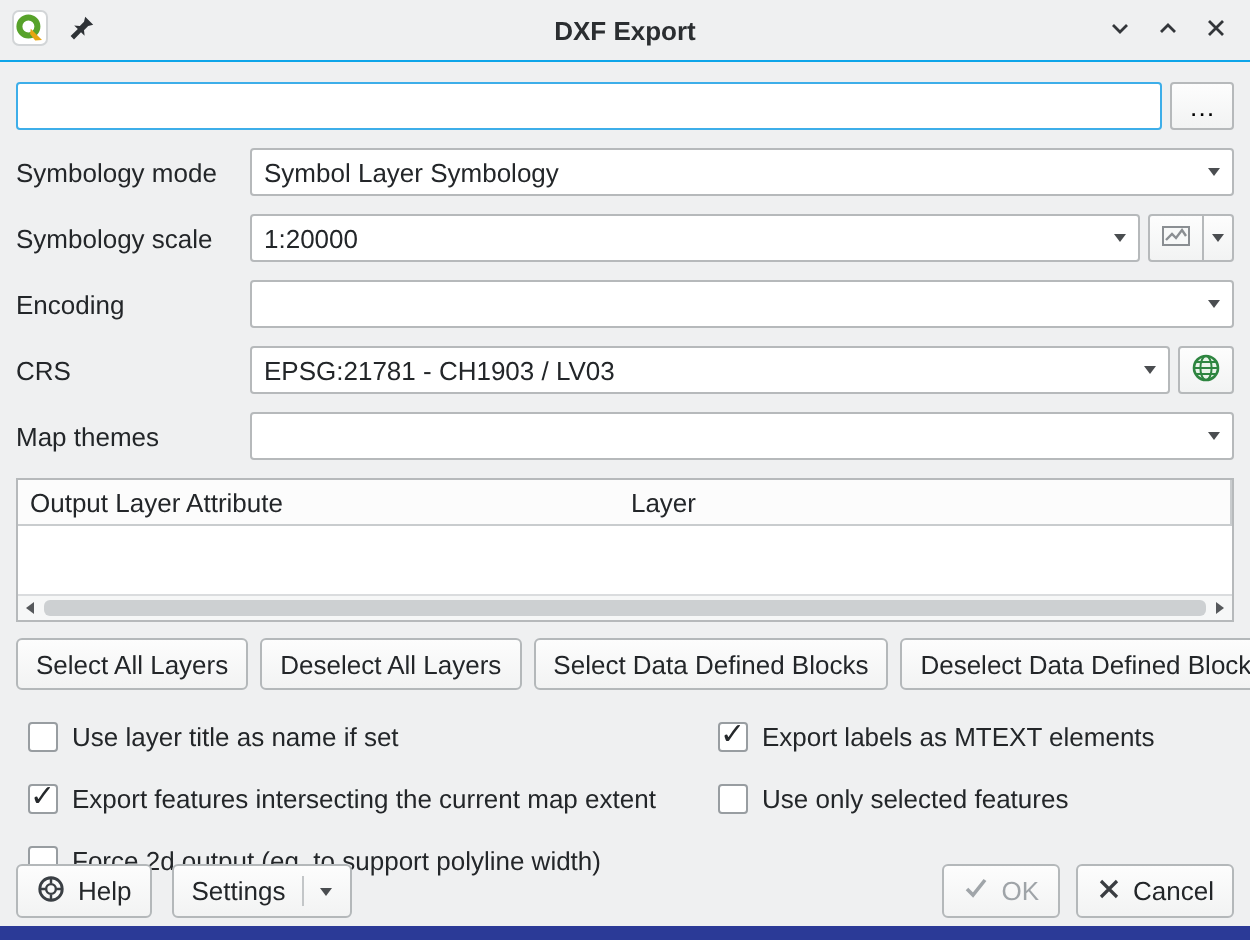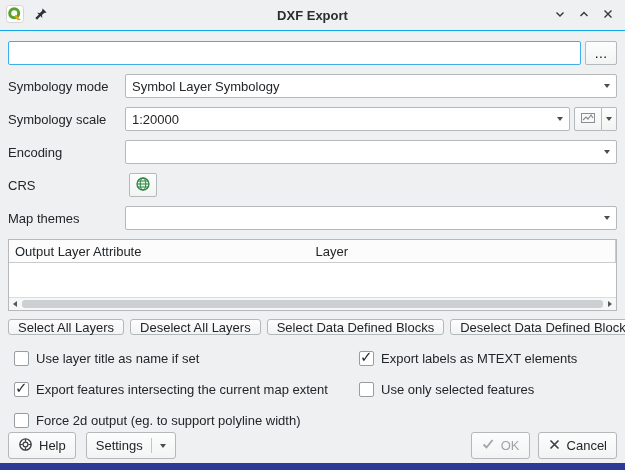--- a/index.html
+++ b/index.html
@@ -36,21 +36,21 @@
   .lt-h.c2{flex:1;}
   .lt-body{height:34px;background:#fff;}
   .hscroll{display:flex;align-items:center;height:12px;background:#f6f7f7;border-top:1px solid #dadcde;}
   .sb-arrow{width:12px;display:flex;align-items:center;justify-content:center;}
   .tri-l{width:0;height:0;border-top:3.5px solid transparent;border-bottom:3.5px solid transparent;border-right:4.5px solid #55585b;}
   .tri-r{width:0;height:0;border-top:3.5px solid transparent;border-bottom:3.5px solid transparent;border-left:4.5px solid #55585b;}
   .sb-thumb{flex:1;height:8px;margin:0 1px;background:#cdd0d2;border-radius:3px;}
 
   
   .layer-btn-row{display:flex;gap:6px;margin:8px 8px 0 8px;}
-  .btn{display:inline-flex;align-items:center;justify-content:center;gap:6px;background:linear-gradient(#fdfdfd,#f2f3f3);border:1px solid #b4b8ba;border-radius:3px;height:16px;padding:0 9px;font:inherit;color:#232629;white-space:nowrap;cursor:default;}
+  .btn{display:inline-flex;align-items:center;justify-content:center;gap:6px;background:linear-gradient(#fdfdfd,#f2f3f3);border:1px solid #b4b8ba;border-radius:3px;height:26px;padding:0 9px;font:inherit;color:#232629;white-space:nowrap;cursor:default;}
 
   
   .check-grid{display:grid;grid-template-columns:345px 1fr;row-gap:11px;margin:13px 8px 0 14px;}
   .cb-row{display:flex;align-items:center;gap:7px;height:20px;position:relative;}
   .checkbox{width:15px;height:15px;box-sizing:border-box;background:#fff;border:1px solid #989da1;border-radius:2px;position:relative;flex:0 0 15px;}
   .checkbox.checked::after{content:"✓";position:absolute;left:0px;top:-4px;font-size:15px;font-weight:bold;color:#26292c;}
   .cb-label{white-space:nowrap;}
   .annot-svg{position:absolute;left:-12px;top:-12px;pointer-events:none;}
 
   
@@ -145,20 +145,24 @@
     <div class="frow">
       <span class="flabel">Encoding</span>
       <div class="combo">
         <span class="val"></span>
         <span class="arrow-down"></span>
       </div>
     </div>
 
     <div class="frow">
       <span class="flabel">CRS</span>
+      <div class="combo">
+        <span class="val">EPSG:21781 - CH1903 / LV03</span>
+        <span class="arrow-down"></span>
+      </div>
       <button class="mini-btn crs-btn">
         <span>
           <svg width="16" height="16" viewBox="0 0 16 16">
               <circle cx="8" cy="8" r="6" fill="#eaf4ea" stroke="#2e8540" stroke-width="1.3"></circle>
               <ellipse cx="8" cy="8" rx="2.8" ry="6" fill="none" stroke="#2e8540" stroke-width="1"></ellipse>
               <path d="M2 8h12M2.9 5h10.2M2.9 11h10.2" stroke="#2e8540" stroke-width="1" fill="none"></path>
             </svg>
         </span>
       </button>
     </div>

